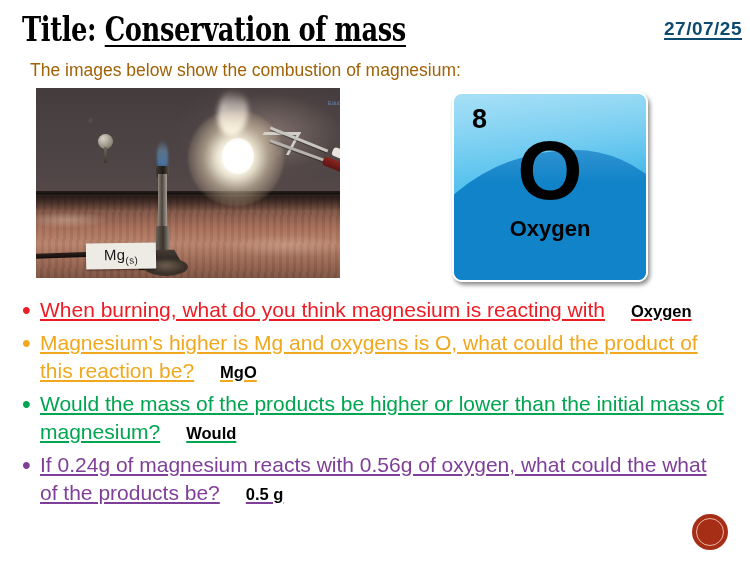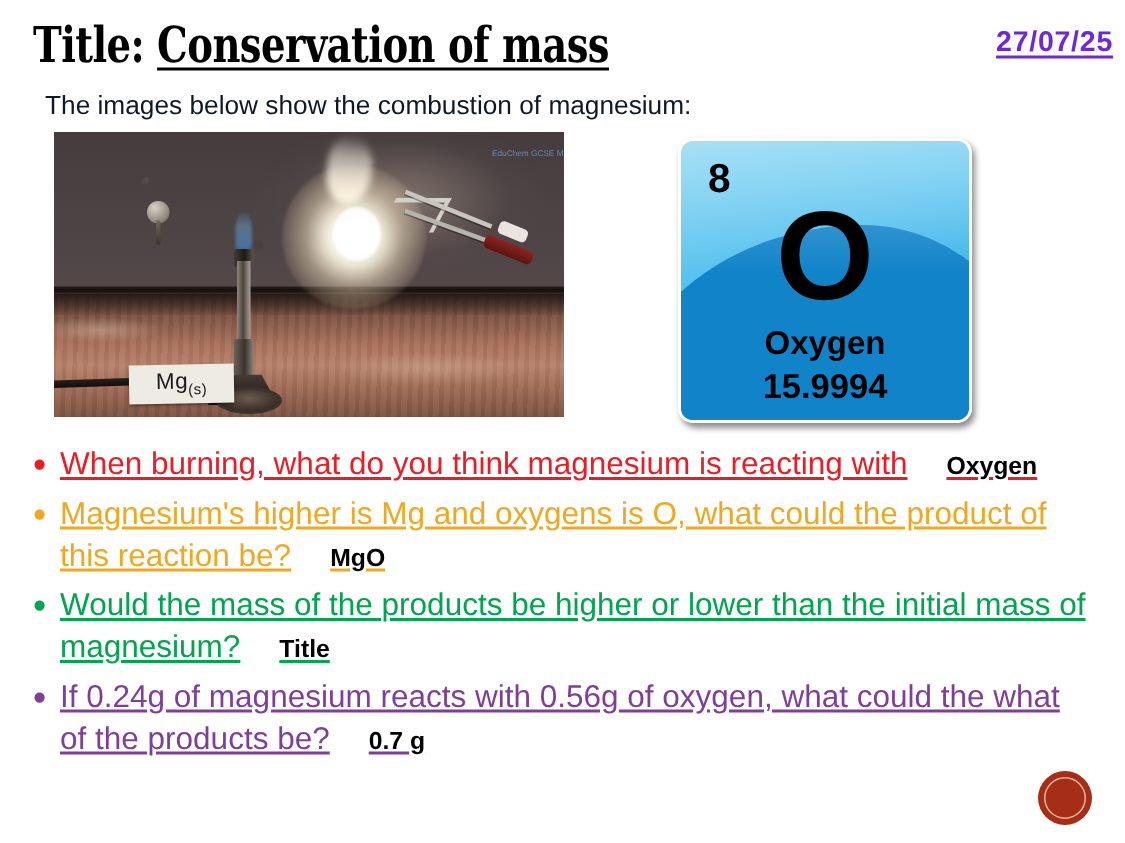--- a/index.html
+++ b/index.html
@@ -39,43 +39,43 @@
   }
 
   #slide-date {
     position: absolute;
     right: 8px;
     top: 18px;
     font-family: "Liberation Sans", sans-serif;
     font-weight: bold;
     font-size: 19px;
     letter-spacing: 0.5px;
-    color: #6d28d9;
+    color: #0c4a6e;
     text-decoration: underline;
     text-underline-offset: 3px;
     text-decoration-thickness: 2px;
     white-space: nowrap;
   }
 
   #subtitle {
     position: absolute;
     left: 30px;
     top: 60px;
     font-family: "Liberation Sans", sans-serif;
     font-size: 17.5px;
-    color: #0f172a;
+    color: #a16207;
     white-space: nowrap;
   }
 
   
   #photo {
     position: absolute;
     left: 36px;
     top: 88px;
-    width: 340px;
+    width: 304px;
     height: 190px;
     overflow: hidden;
     background: #3a3436;
   }
   .ph-wall {
     position: absolute;
     left: 0; top: 0; right: 0; height: 108px;
     background:
       radial-gradient(ellipse 130px 70px at 232px 44px, rgba(255,225,205,0.30) 0%, rgba(120,95,95,0.10) 55%, rgba(0,0,0,0) 75%),
       linear-gradient(180deg, #453c3d 0%, #4a4243 45%, #554849 100%);
@@ -369,40 +369,39 @@
   <div class="ph-watermark">EduChem
 GCSE Magnesium</div>
 </div>
 
 <div id="element-tile">
   <div class="swoosh"></div>
   <div class="gloss"></div>
   <div id="el-number">8</div>
   <div id="el-symbol">O</div>
   <div id="el-name">Oxygen</div>
-  <div id="el-mass">15.9994</div>
 </div>
 
 <div id="bullets">
 
   <div class="bullet b-red">
     <div class="dot">•</div>
     <div class="btext"><span>When burning, what do you think magnesium is reacting with</span><span class="ans">Oxygen</span></div>
   </div>
 
   <div class="bullet b-amber">
     <div class="dot">•</div>
     <div class="btext"><span>Magnesium's higher is Mg and oxygens is O, what could the product of this reaction be?</span><span class="ans">MgO</span></div>
   </div>
 
   <div class="bullet b-green">
     <div class="dot">•</div>
-    <div class="btext"><span>Would the mass of the products be higher or lower than the initial mass of magnesium?</span><span class="ans">Title</span></div>
+    <div class="btext"><span>Would the mass of the products be higher or lower than the initial mass of magnesium?</span><span class="ans">Would</span></div>
   </div>
 
   <div class="bullet b-purple">
     <div class="dot">•</div>
-    <div class="btext"><span>If 0.24g of magnesium reacts with 0.56g of oxygen, what could the what of the products be?</span><span class="ans">0.7 g</span></div>
+    <div class="btext"><span>If 0.24g of magnesium reacts with 0.56g of oxygen, what could the what of the products be?</span><span class="ans">0.5 g</span></div>
   </div>
 
 </div>
 
 <div id="corner-mark"></div>
 
 </body></html>

